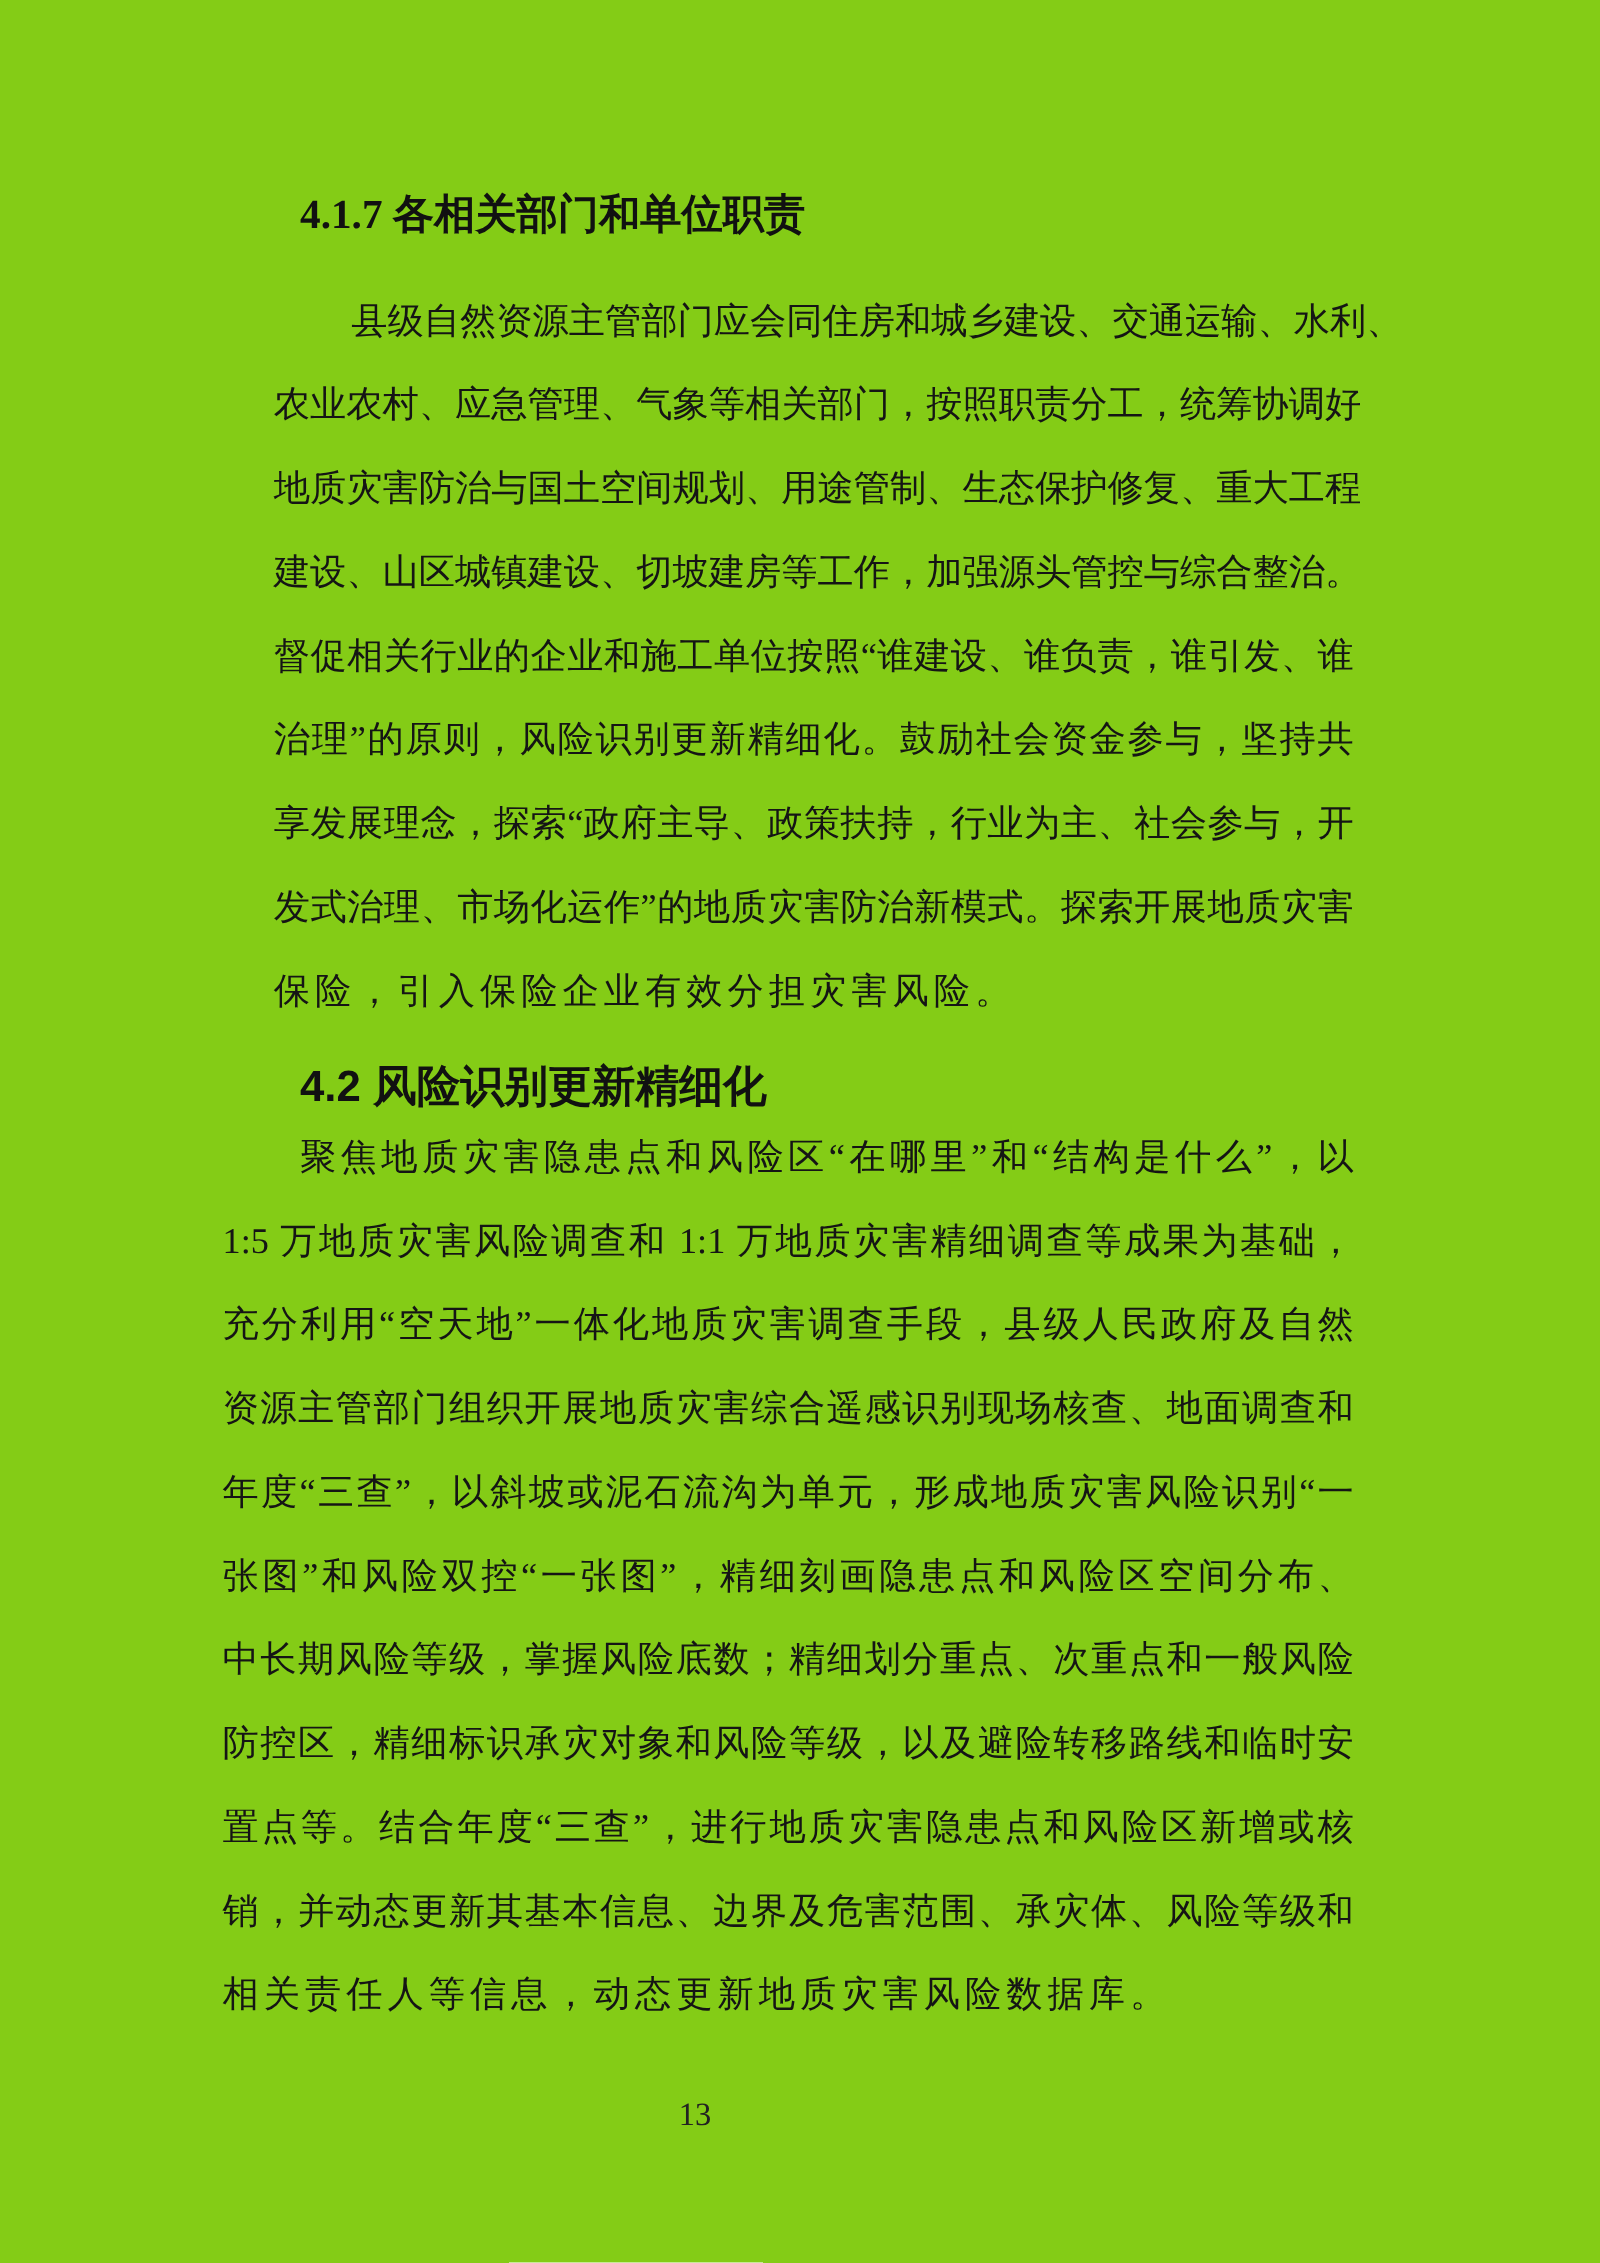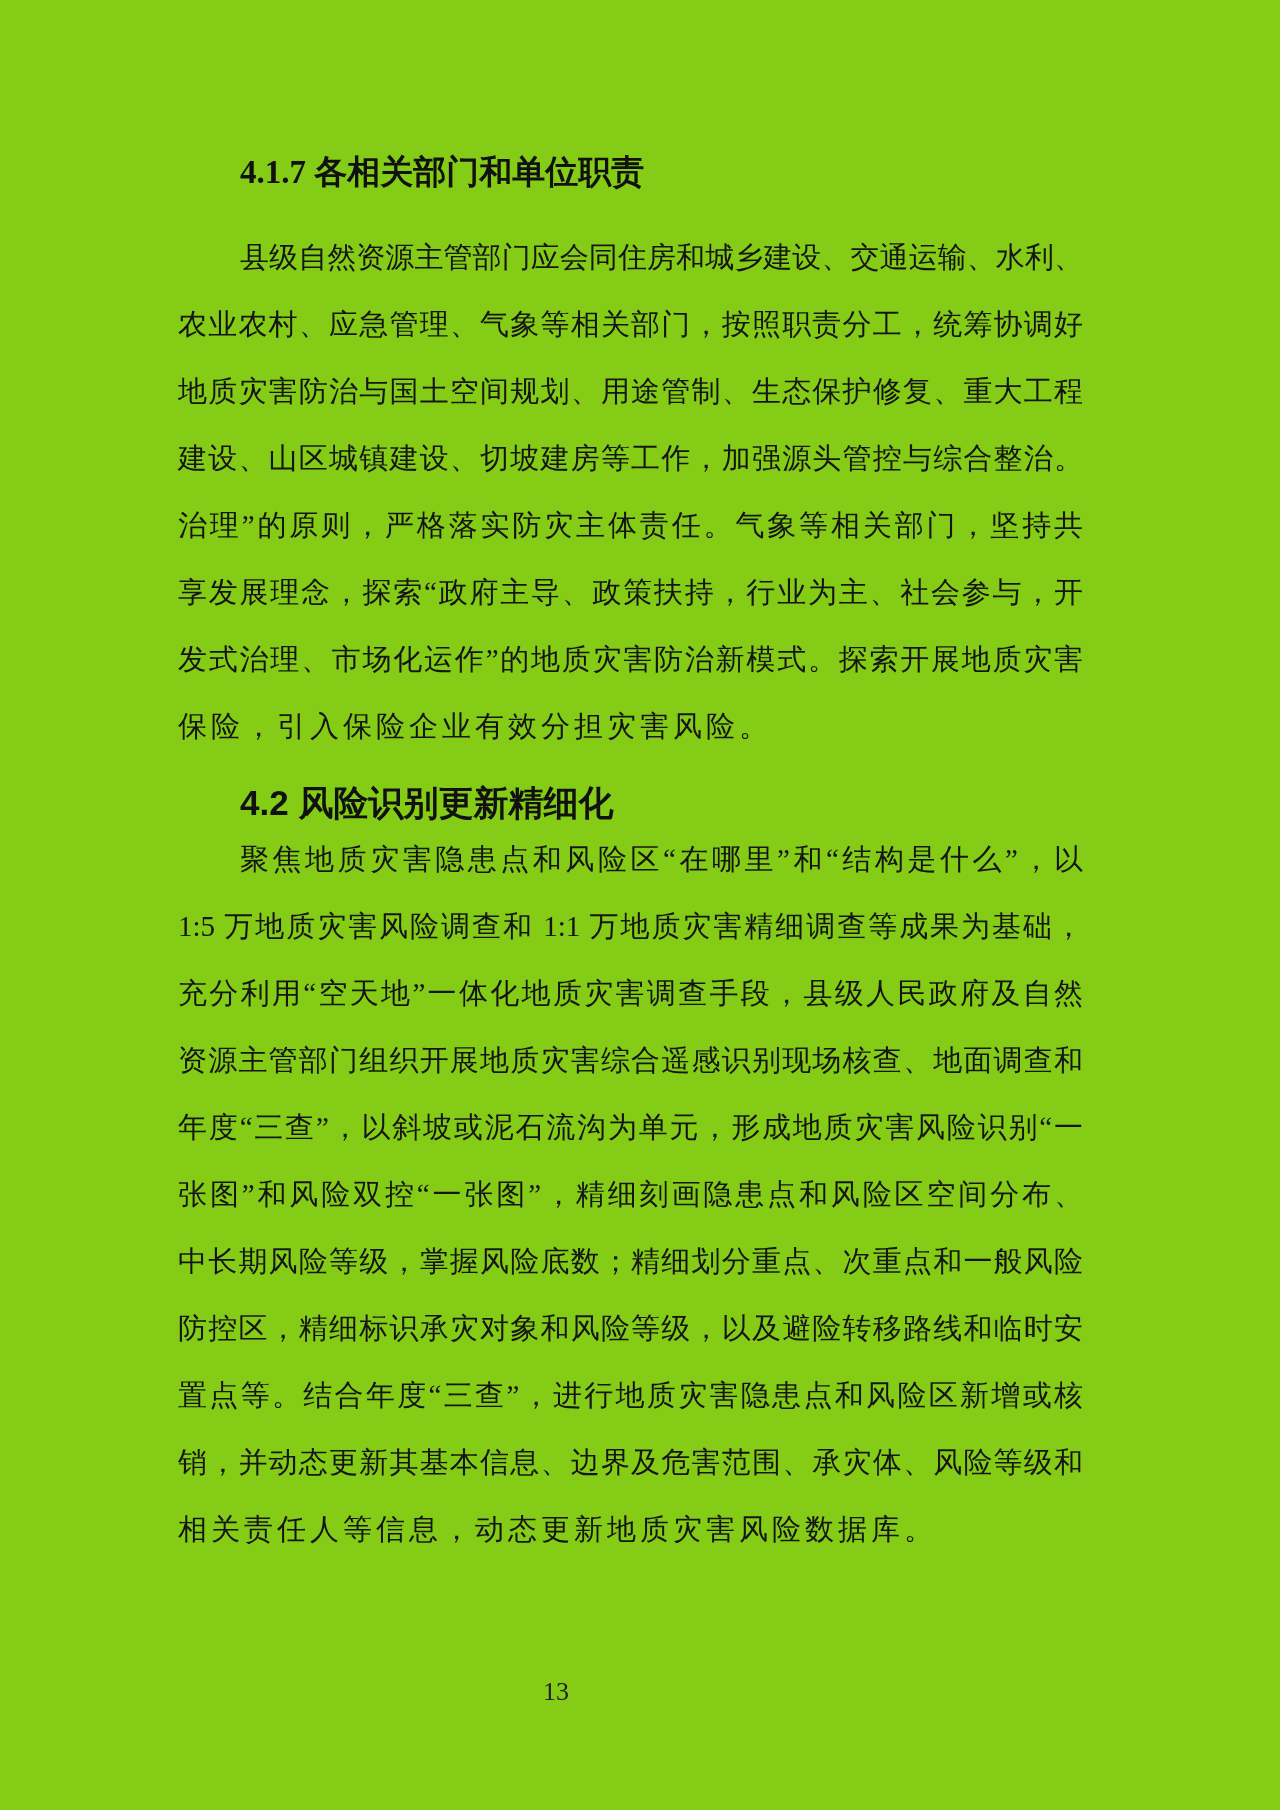--- a/index.html
+++ b/index.html
@@ -33,21 +33,21 @@
     line-height: 44px;
     font-family: "Liberation Serif", "DejaVu Serif", serif;
   }
   .heading-sans {
     padding-top: 20px;
     font-size: 35px;
     line-height: 46px;
     font-family: "Liberation Sans", "DejaVu Sans", sans-serif;
   }
   .para { margin: 0; }
-  .para-first { margin-top: 30px; }
+  .para-first { margin-top: 30px; margin-left: 41px; }
   .line {
     height: 67px;
     line-height: 67px;
     font-size: 29px;
     white-space: nowrap;
     text-align: justify;
     text-align-last: justify;
     color: #151515;
   }
   .line.first { padding-left: 62px; }
@@ -74,21 +74,22 @@
 <div class="page">
   <div class="content">
 
     <section>
       <div class="heading heading-serif">4.1.7 各相关部门和单位职责</div>
       <div class="para para-first">
           <div class="line first">县级自然资源主管部门应会同住房和城乡建设、交通运输、水利、</div>
           <div class="line">农业农村、应急管理、气象等相关部门，按照职责分工，统筹协调好</div>
           <div class="line">地质灾害防治与国土空间规划、用途管制、生态保护修复、重大工程</div>
           <div class="line">建设、山区城镇建设、切坡建房等工作，加强源头管控与综合整治。</div>
-          <div class="line">治理”的原则，严格落实防灾主体责任。气象等相关部门，坚持共</div>
+          <div class="line">督促相关行业的企业和施工单位按照“谁建设、谁负责，谁引发、谁</div>
+          <div class="line">治理”的原则，风险识别更新精细化。鼓励社会资金参与，坚持共</div>
           <div class="line">享发展理念，探索“政府主导、政策扶持，行业为主、社会参与，开</div>
           <div class="line">发式治理、市场化运作”的地质灾害防治新模式。探索开展地质灾害</div>
           <div class="line last">保险，引入保险企业有效分担灾害风险。</div>
         </div>
     </section>
 
     <section>
       <div class="heading heading-sans">4.2 风险识别更新精细化</div>
       <div class="para">
           <div class="line first">聚焦地质灾害隐患点和风险区“在哪里”和“结构是什么”，以</div>

